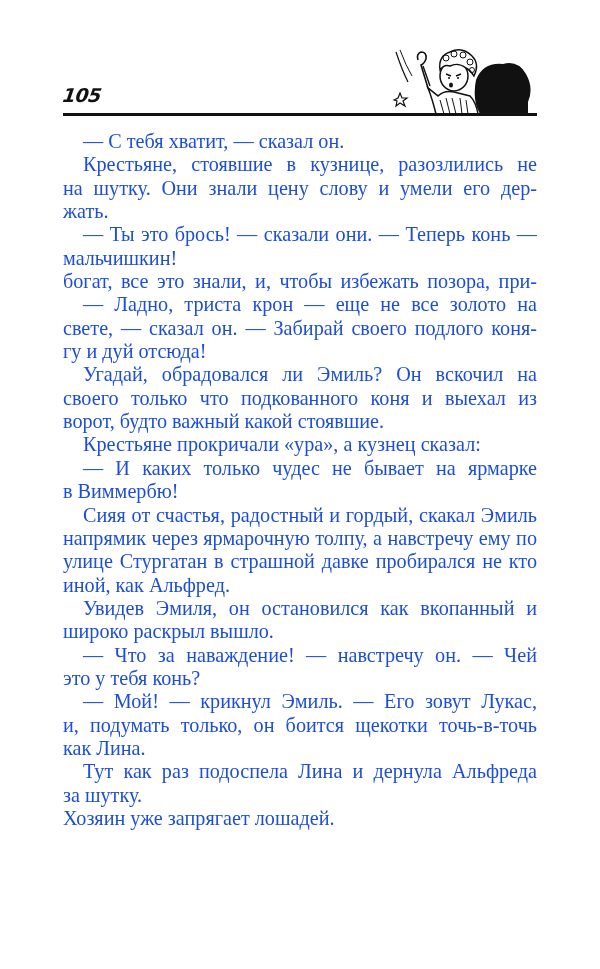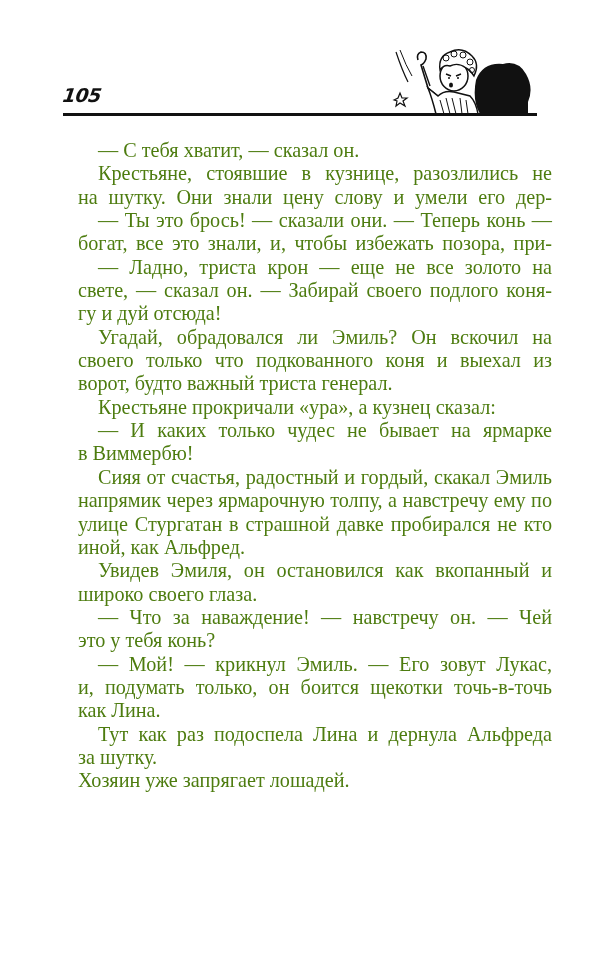--- a/index.html
+++ b/index.html
@@ -10,24 +10,23 @@
     font-family: "DejaVu Sans", sans-serif; font-style: italic; font-weight: bold;
     font-size: 19px; color: #111; letter-spacing: -0.5px;
     transform: skewX(-8deg);
   }
   .header-rule {
     position: absolute; left: 63px; top: 113px; width: 474px; height: 3px;
     background: #111;
   }
   .illustration { position: absolute; left: 388px; top: 40px; width: 150px; height: 76px; }
   .body-text {
-    position: absolute; left: 63px; top: 139px; width: 474px;
+    position: absolute; left: 63px; top: 130px; width: 474px;
     font-family: "Liberation Serif", serif; font-size: 20.2px; line-height: 23.35px;
-    color: #4d7c0f;
-    margin-left: 15px;
+    color: #1d4ed8;
   }
   .line {
     display: block; white-space: nowrap; height: 23.35px;
     text-align: justify; text-align-last: justify;
   }
   .line.last { text-align-last: left; }
   .line.indent { padding-left: 20px; }
 </style>
 </head>
 <body>
@@ -64,37 +63,39 @@
     <circle cx="70" cy="38" r="1" fill="#111"></circle>
     <ellipse cx="63" cy="45" rx="2" ry="2.5" fill="#111"></ellipse>
   </svg>
 
   <div class="header-rule"></div>
 
   <div class="body-text" id="body-text">
       <span class="line indent last">— С тебя хватит, — сказал он.</span>
       <span class="line indent">Крестьяне, стоявшие в кузнице, разозлились не</span>
       <span class="line">на шутку. Они знали цену слову и умели его дер-</span>
+      <span class="line last">жать.</span>
       <span class="line indent">— Ты это брось! — сказали они. — Теперь конь —</span>
+      <span class="line last">мальчишкин!</span>
       <span class="line">богат, все это знали, и, чтобы избежать позора, при-</span>
       <span class="line indent">— Ладно, триста крон — еще не все золото на</span>
       <span class="line">свете, — сказал он. — Забирай своего подлого коня-</span>
       <span class="line last">гу и дуй отсюда!</span>
       <span class="line indent">Угадай, обрадовался ли Эмиль? Он вскочил на</span>
       <span class="line">своего только что подкованного коня и выехал из</span>
-      <span class="line last">ворот, будто важный триста генерал.</span>
+      <span class="line last">ворот, будто важный какой стоявшие.</span>
       <span class="line indent last">Крестьяне прокричали «ура», а кузнец сказал:</span>
       <span class="line indent">— И каких только чудес не бывает на ярмарке</span>
       <span class="line last">в Виммербю!</span>
       <span class="line indent">Сияя от счастья, радостный и гордый, скакал Эмиль</span>
       <span class="line">напрямик через ярмарочную толпу, а навстречу ему по</span>
       <span class="line">улице Стургатан в страшной давке пробирался не кто</span>
       <span class="line last">иной, как Альфред.</span>
       <span class="line indent">Увидев Эмиля, он остановился как вкопанный и</span>
-      <span class="line last">широко своего глаза.</span>
+      <span class="line last">широко раскрыл вышло.</span>
       <span class="line indent">— Что за наваждение! — навстречу он. — Чей</span>
       <span class="line last">это у тебя конь?</span>
       <span class="line indent">— Мой! — крикнул Эмиль. — Его зовут Лукас,</span>
       <span class="line">и, подумать только, он боится щекотки точь-в-точь</span>
       <span class="line last">как Лина.</span>
       <span class="line indent">Тут как раз подоспела Лина и дернула Альфреда</span>
       <span class="line last">за шутку.</span>
       <span class="line last">Хозяин уже запрягает лошадей.</span>
     </div>
 </div>

